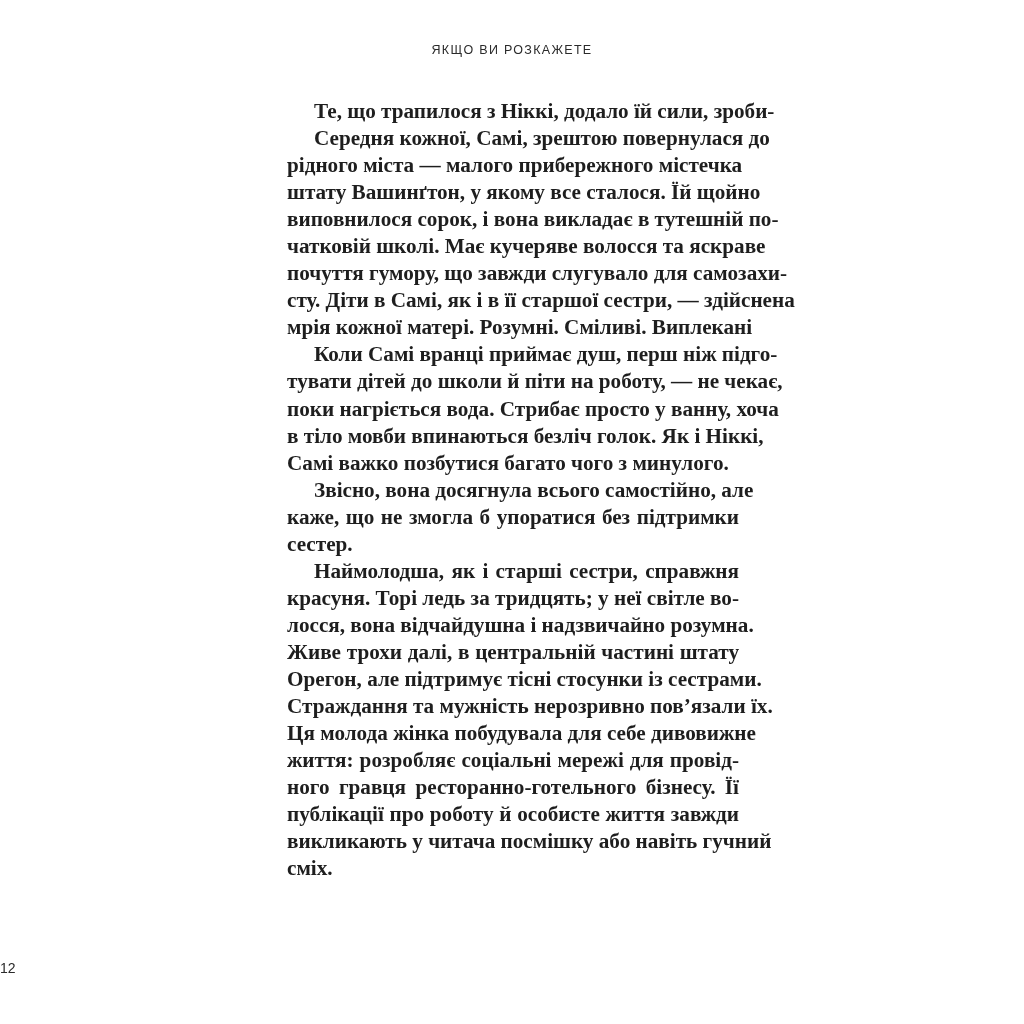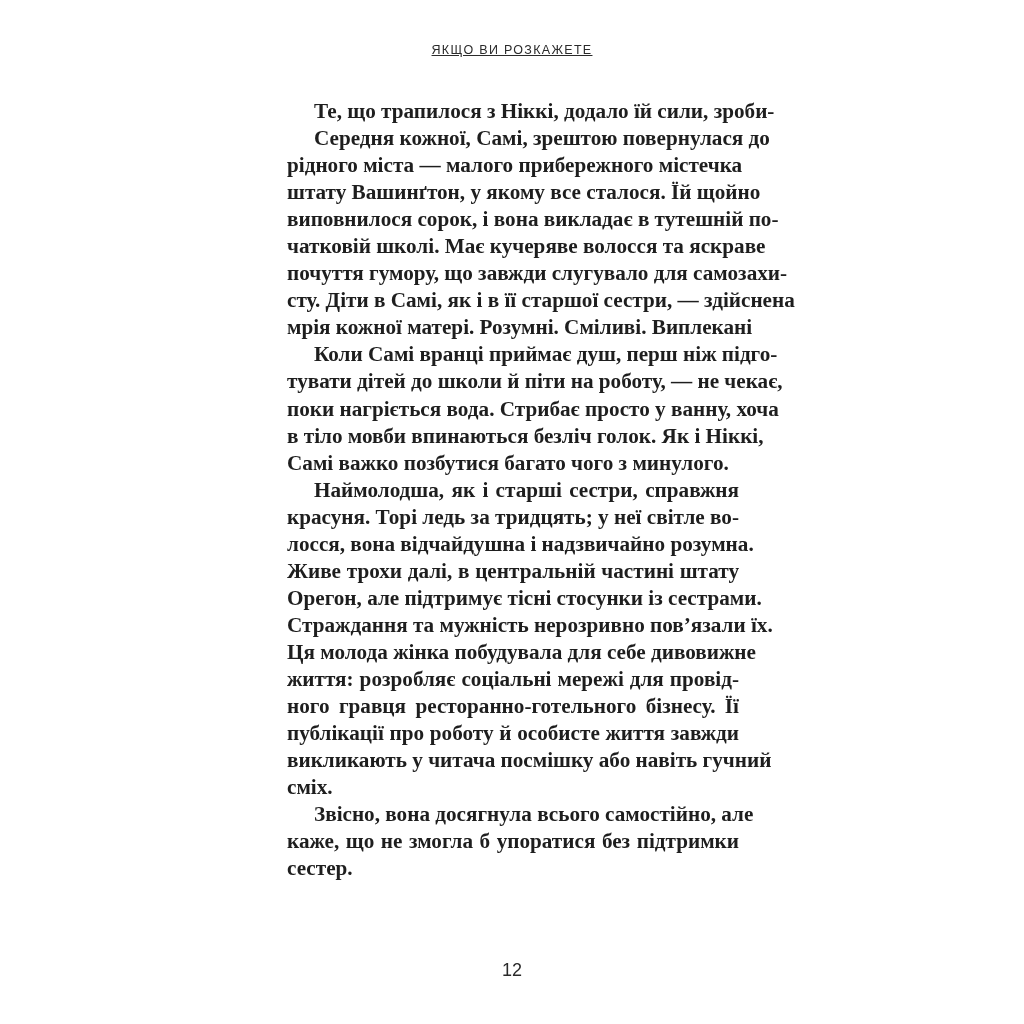--- a/index.html
+++ b/index.html
@@ -22,21 +22,20 @@
     .running-head {
       position: absolute;
       top: 43px;
       left: 0;
       width: 1024px;
       text-align: center;
       font-family: "Liberation Sans", "DejaVu Sans", sans-serif;
       font-size: 12.5px;
       letter-spacing: 1.3px;
       color: #2a2a2a;
-      text-decoration: underline;
     }
     .body-text {
       position: absolute;
       left: 287px;
       top: 98px;
       width: 452px;
       font-family: "Liberation Serif", "DejaVu Serif", serif;
       font-size: 21.2px;
       line-height: 27.05px;
       color: #1e1e1e;
@@ -53,23 +52,22 @@
       padding-left: 27px;
     }
     .line.last {
       text-align-last: left;
     }
     .folio {
       position: absolute;
       top: 960px;
       left: 0;
       width: 1024px;
-      text-align: center;
       font-family: "Liberation Sans", "DejaVu Sans", sans-serif;
-      font-size: 18px;
+      font-size: 14px;
       color: #2a2a2a;
     }
   </style>
 </head>
 <body>
 
 <div class="page">
 
   <div class="running-head">ЯКЩО ВИ РОЗКАЖЕТЕ</div>
 
@@ -93,37 +91,37 @@
     <div>
       <span class="line indent">Коли Самі вранці приймає душ, перш ніж підго-</span>
       <span class="line">тувати дітей до школи й піти на роботу, — не чекає,</span>
       <span class="line">поки нагріється вода. Стрибає просто у ванну, хоча</span>
       <span class="line">в тіло мовби впинаються безліч голок. Як і Ніккі,</span>
       <span class="line last">Самі важко позбутися багато чого з минулого.</span>
     </div>
 
 
     <div>
+      <span class="line indent">Звісно, вона досягнула всього самостійно, але</span>
+      <span class="line">каже, що не змогла б упоратися без підтримки</span>
+      <span class="line last">сестер.</span>
+    </div>
+
+    <div>
       <span class="line indent">Наймолодша, як і старші сестри, справжня</span>
       <span class="line">красуня. Торі ледь за тридцять; у неї світле во-</span>
       <span class="line">лосся, вона відчайдушна і надзвичайно розумна.</span>
       <span class="line">Живе трохи далі, в центральній частині штату</span>
       <span class="line">Орегон, але підтримує тісні стосунки із сестрами.</span>
       <span class="line">Страждання та мужність нерозривно пов’язали їх.</span>
       <span class="line">Ця молода жінка побудувала для себе дивовижне</span>
       <span class="line">життя: розробляє соціальні мережі для провід-</span>
       <span class="line">ного гравця ресторанно-готельного бізнесу. Її</span>
       <span class="line">публікації про роботу й особисте життя завжди</span>
       <span class="line">викликають у читача посмішку або навіть гучний</span>
       <span class="line last">сміх.</span>
     </div>
 
-    <div>
-      <span class="line indent">Звісно, вона досягнула всього самостійно, але</span>
-      <span class="line">каже, що не змогла б упоратися без підтримки</span>
-      <span class="line last">сестер.</span>
-    </div>
-
   </div>
 
   <div class="folio">12</div>
 
 </div>
 
 </body></html>

